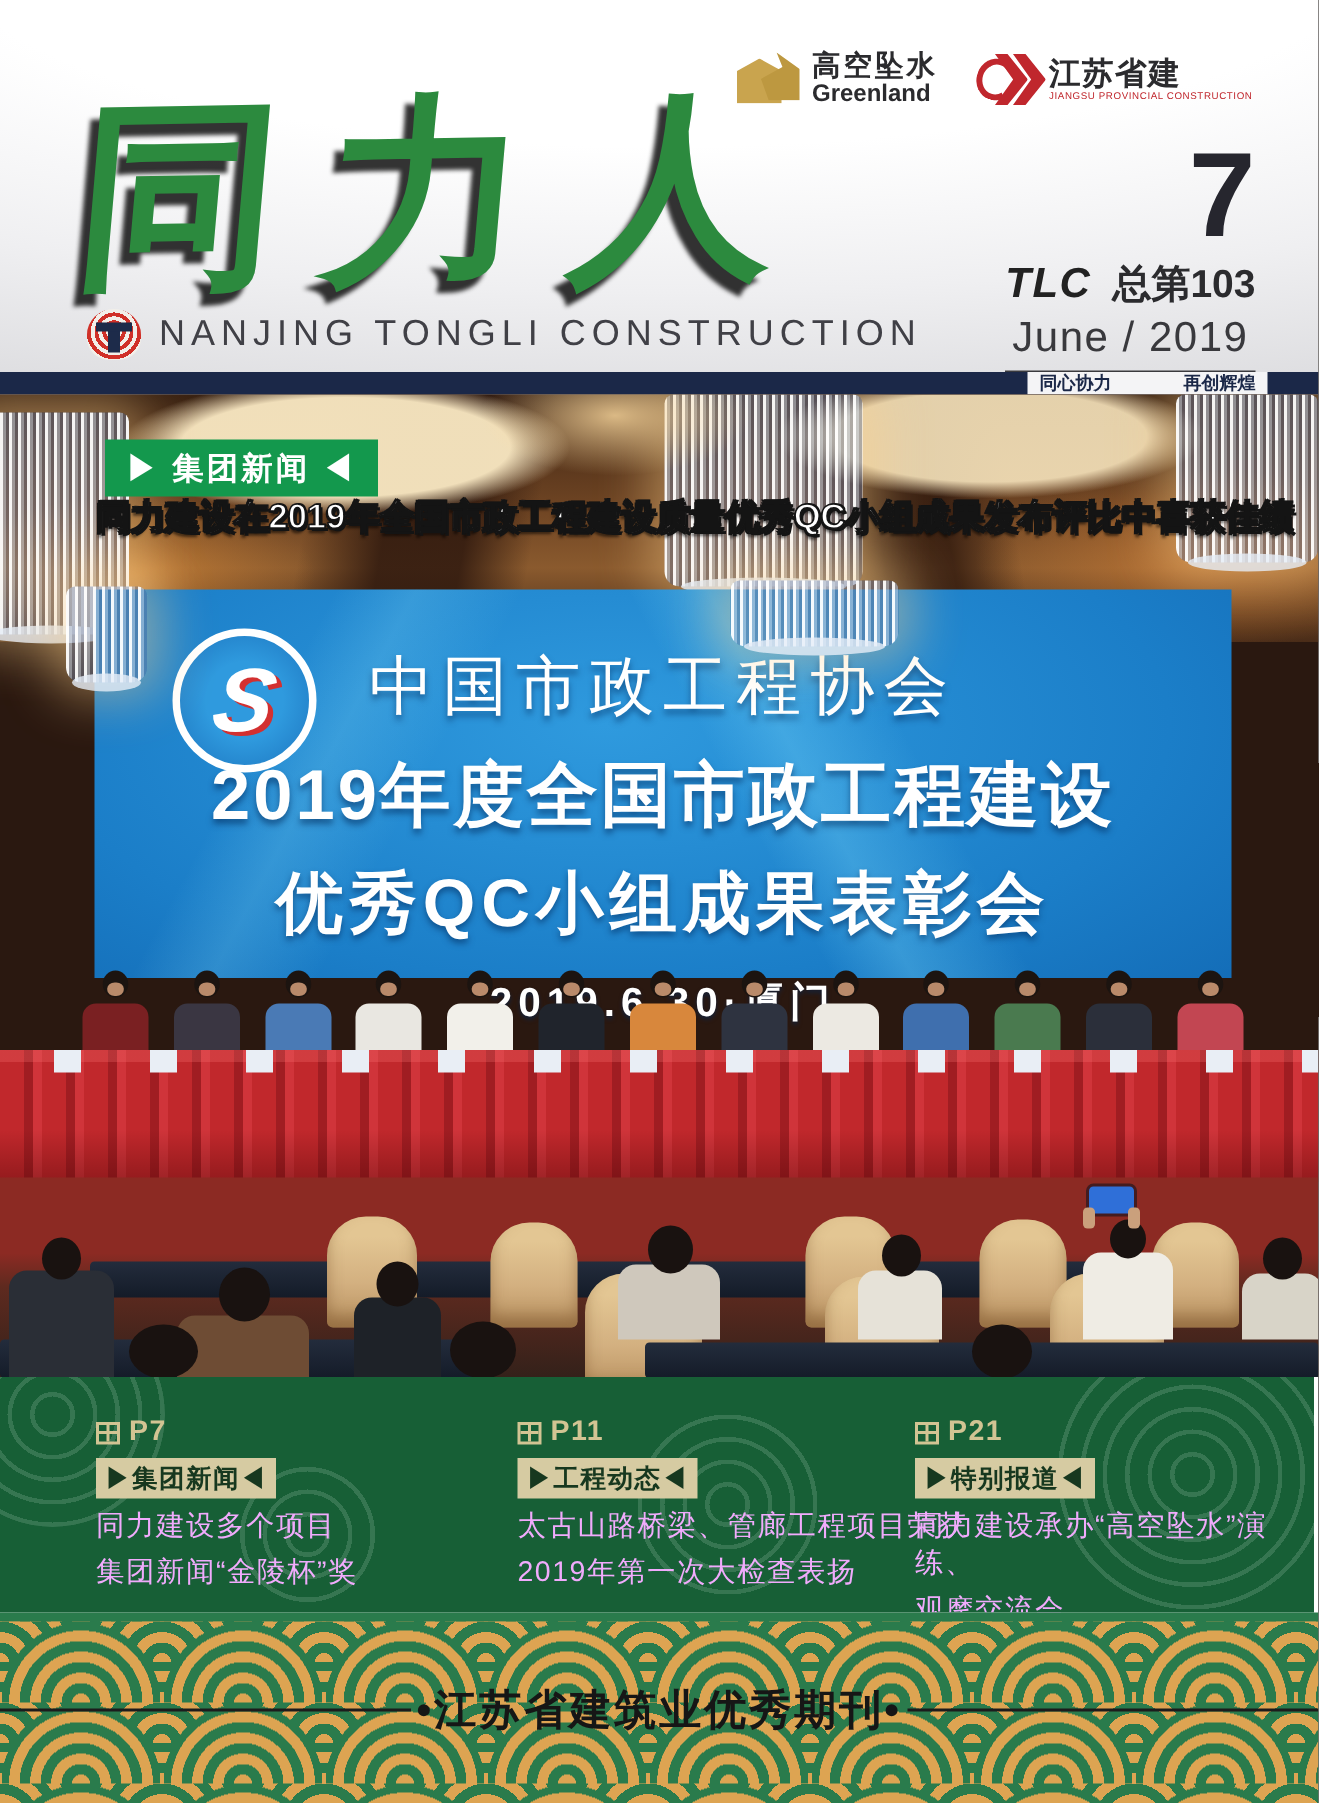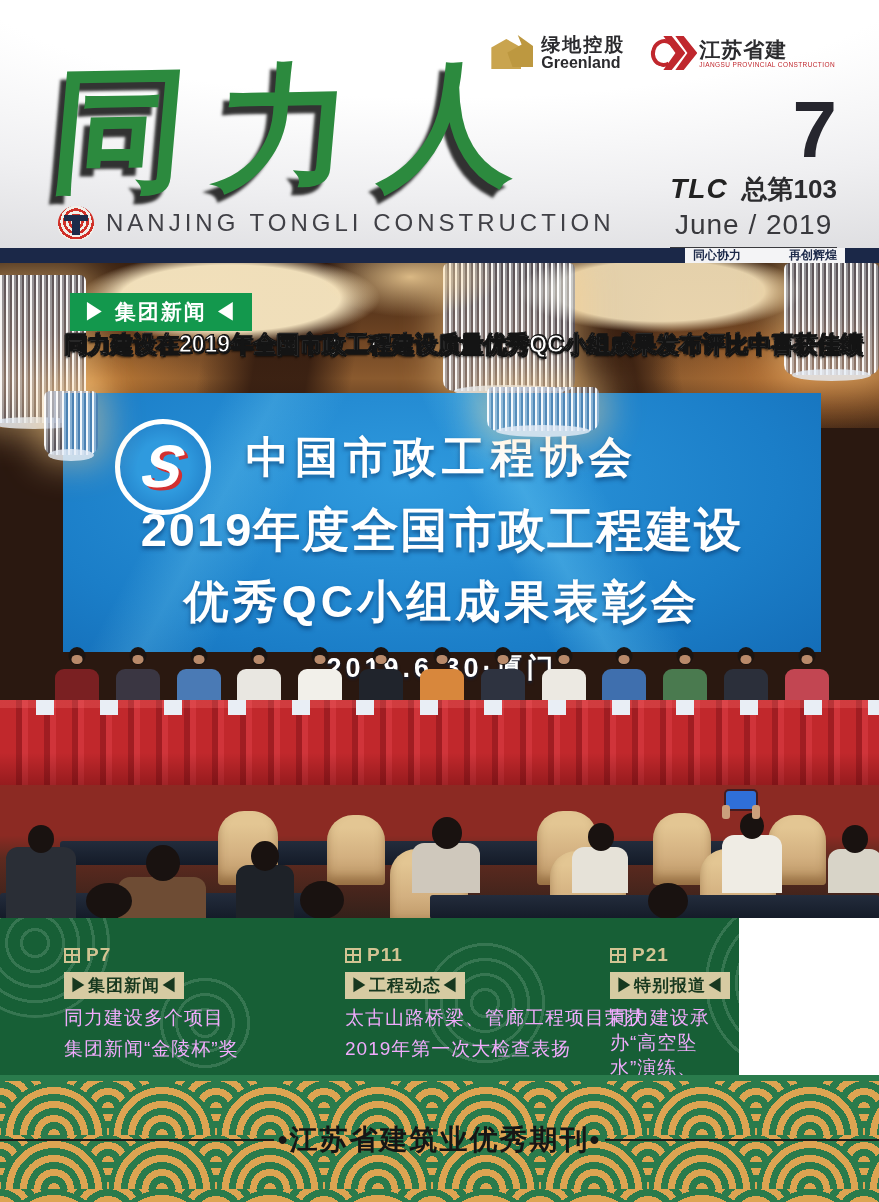--- a/index.html
+++ b/index.html
@@ -81,21 +81,21 @@
     font-size:23px; font-weight:900; color:#fff; letter-spacing:0px; white-space:nowrap;
     -webkit-text-stroke:1px #141414;
     text-shadow:2px 2px 0 #141414, -1px 1px 0 #141414, 1px -1px 0 #141414, 0 3px 2px rgba(0,0,0,.6); }
 
   .screen { position:absolute; left:63px; top:130px; width:758px; height:259px; z-index:3;
     background:
       linear-gradient(62deg, rgba(120,225,255,0) 55%, rgba(130,225,255,.28) 61%, rgba(120,225,255,0) 70%),
       linear-gradient(118deg, rgba(120,225,255,0) 18%, rgba(150,235,255,.18) 24%, rgba(120,225,255,0) 32%),
       radial-gradient(90% 120% at 45% 35%, #2f9ade 0%, #1b7ec8 55%, #0f62ad 100%);
     color:#fff; text-align:center; }
-  .screen .l1 { margin-top:36px; font-size:43px; font-weight:700; letter-spacing:6px;
+  .screen .l1 { margin-top:36px; font-size:43px; font-weight:400; letter-spacing:6px;
     text-shadow:0 3px 4px rgba(0,40,90,.55); }
   .screen .l2 { margin-top:12px; font-size:47px; font-weight:900; letter-spacing:2px;
     text-shadow:0 3px 4px rgba(0,40,90,.55); }
   .screen .l3 { margin-top:10px; font-size:45px; font-weight:900; letter-spacing:4px;
     text-shadow:0 3px 4px rgba(0,40,90,.55); }
   .screen .l4 { margin-top:18px; font-size:27px; font-weight:900; letter-spacing:4px;
     text-shadow:0 2px 3px rgba(0,40,90,.55); }
   .screen-logo { position:absolute; left:52px; top:26px; width:96px; height:96px;
     border:5px solid #fff; border-radius:50%;
     background:radial-gradient(closest-side, #2f9ade 60%, #2688cf 100%);
@@ -129,21 +129,21 @@
     border-radius:26px 26px 4px 4px; box-shadow:inset 0 -8px 10px rgba(120,80,40,.5); }
   .head { position:absolute; border-radius:50%; background:#191210; }
   .torso { position:absolute; border-radius:12px 12px 0 0; }
   .phone { position:absolute; width:30px; height:18px; border-radius:3px; background:#2f6fd8;
     box-shadow:0 0 0 2px rgba(20,20,30,.6); }
   .phone::before, .phone::after { content:""; position:absolute; bottom:-10px; width:8px; height:14px;
     background:#caa07c; border-radius:3px; }
   .phone::before { left:-4px; } .phone::after { right:-4px; }
 
   
-  .toc { position:absolute; top:918px; left:0; width:739px; height:157px; background:#175f36; overflow:hidden; }
+  .toc { position:absolute; top:918px; left:0; width:876px; height:157px; background:#175f36; overflow:hidden; }
   .deco { position:absolute; border-radius:50%;
     background:repeating-radial-gradient(circle, rgba(216,238,224,0) 0 12px, rgba(216,238,224,.16) 12px 15px); }
   .toc-col { position:absolute; top:26px; }
   .toc-page { display:flex; align-items:center; gap:6px; color:#d2c493; font-size:19px; font-weight:900;
     letter-spacing:1px; }
   .grid-icon { width:16px; height:15px; border:2px solid #d2c493; display:inline-block;
     background:
       linear-gradient(#d2c493,#d2c493) 50% 0/2px 100% no-repeat,
       linear-gradient(#d2c493,#d2c493) 0 50%/100% 2px no-repeat; }
   .toc-badge { display:inline-block; margin-top:6px; background:#d6cba2; color:#17381f;
@@ -167,21 +167,21 @@
 
 <div class="page">
 
   <header class="masthead">
     <h1 class="title-cn">同力人</h1>
 
     <div class="logos">
       <div class="logo">
         <span class="gl-mark"></span>
         <span class="gl-text">
-          <span class="gl-cn">绿地控股</span>
+          <span class="gl-cn">高空坠水</span>
           <span class="gl-en">Greenland</span>
         </span>
       </div>
       <div class="logo">
         <span class="jsj-mark">
           <i class="jsj-c"></i>
           <i class="jsj-v1"></i>
           <i class="jsj-v2"></i>
         </span>
         <span class="jsj-text">

